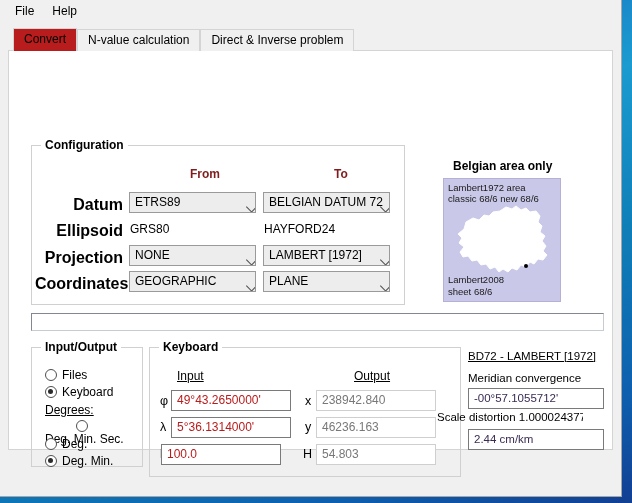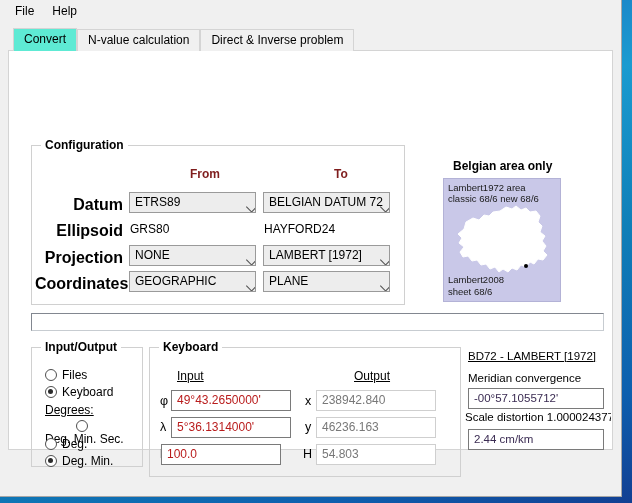--- a/index.html
+++ b/index.html
@@ -109,21 +109,21 @@
     border-bottom: none;
     background: #f0f0f0;
     box-sizing: border-box;
     height: 22px;
     line-height: 15px;
     cursor: default;
     position: relative;
     white-space: nowrap;
   }
   .tab.active {
-    background: #5eead4;
+    background: #b91c1c;
     border-color: #d4d4d4;
     height: 23px;
     z-index: 3;
   }
   .tabpanel {
     border: 1px solid #d4d4d4;
     background: #ffffff;
     height: 400px;
     margin-top: -1px;
     position: relative;
@@ -461,21 +461,21 @@
         <div class="tf readonly" style="left:307px; top:366px; width:120px;">46236.163</div>
 
         <div class="greek" style="left:151px; top:396px;">h</div>
         <div class="tf" style="left:152px; top:393px; width:120px;">100.0</div>
         <div class="greek" style="left:294px; top:396px;">H</div>
         <div class="tf readonly" style="left:307px; top:393px; width:120px;">54.803</div>
 
         <div class="bd-title">BD72 - LAMBERT [1972]</div>
         <div class="bd-lbl" style="left:459px; top:321px;">Meridian convergence</div>
         <div class="bd-field" style="left:459px; top:337px; width:136px;">-00°57.1055712'</div>
-        <div class="bd-clip" style="left:456px; top:360px; width:146px; height:14px;">
+        <div class="bd-clip" style="left:428px; top:360px; width:146px; height:14px;">
           <div class="bd-lbl" style="left:0; top:0;">Scale distortion 1.000024377</div>
         </div>
         <div class="bd-field" style="left:459px; top:378px; width:136px;">2.44 cm/km</div>
 
       </div>
     </div>
   </div>
 </div>
 
 </body></html>

